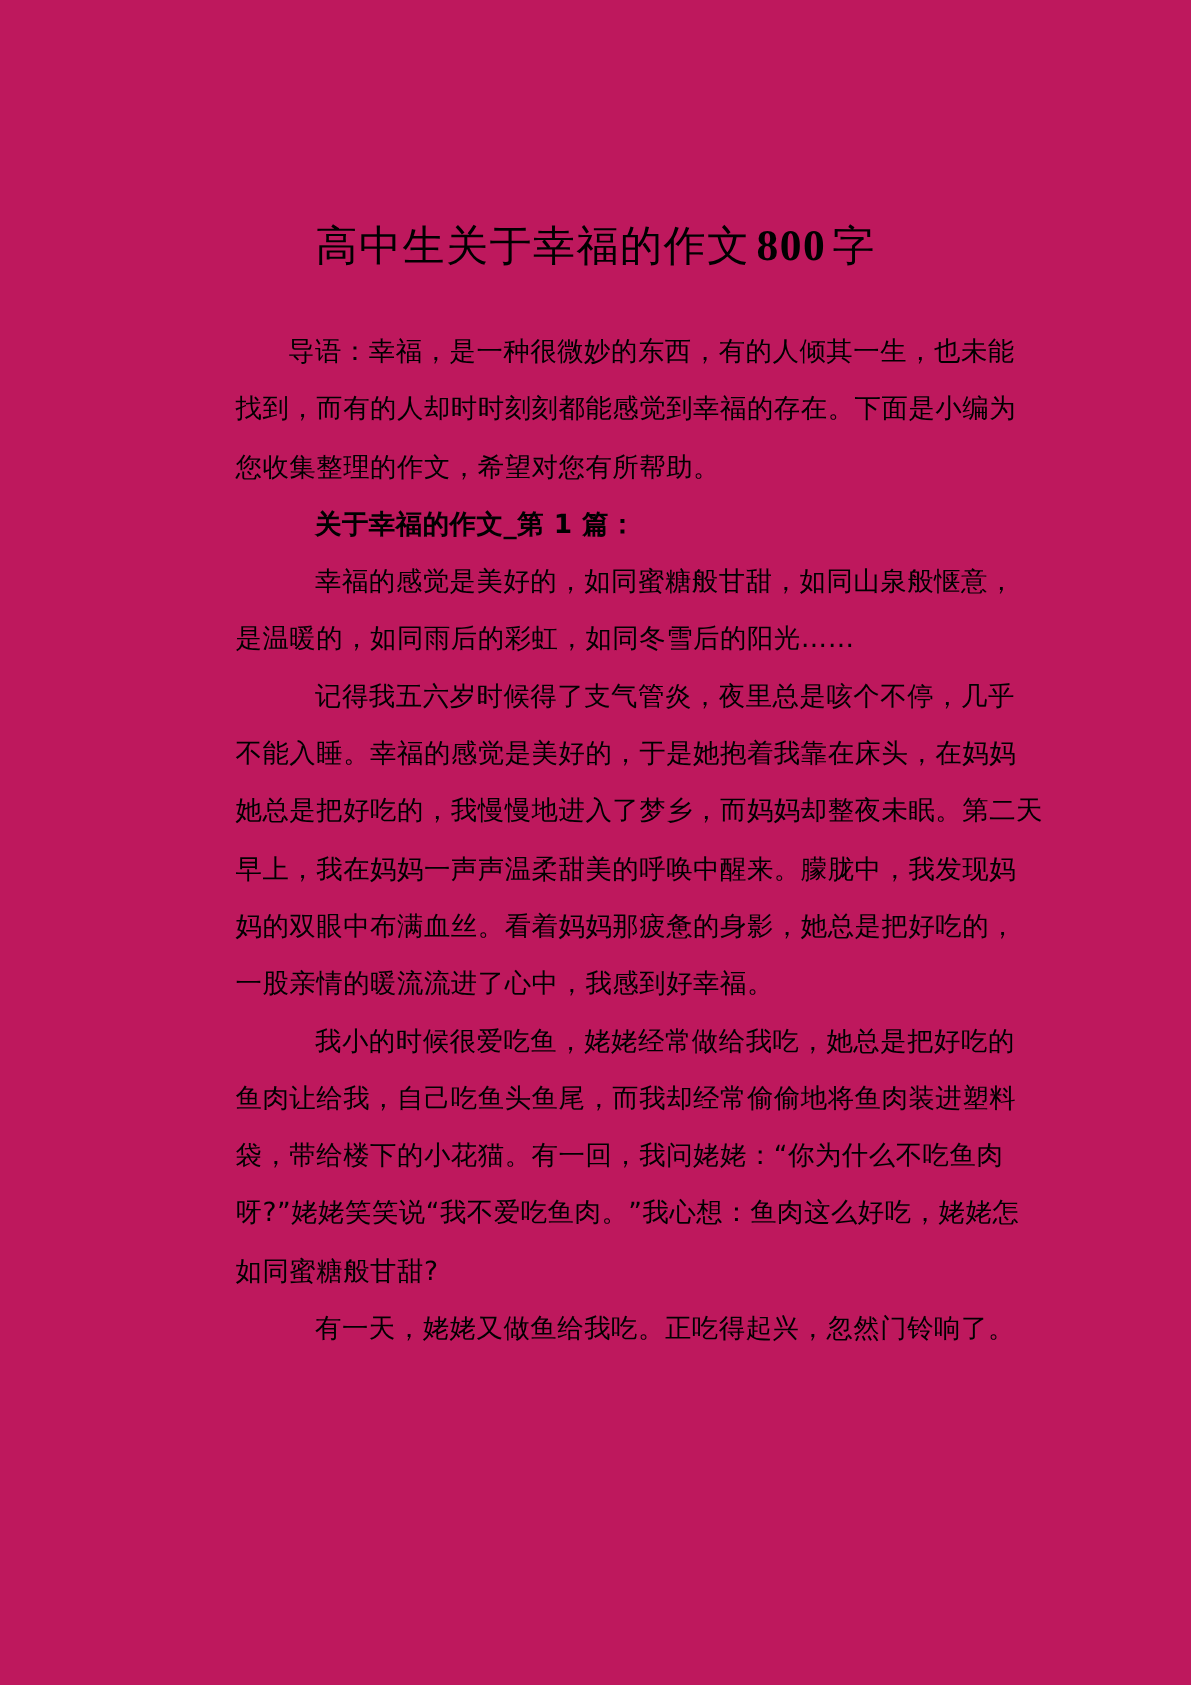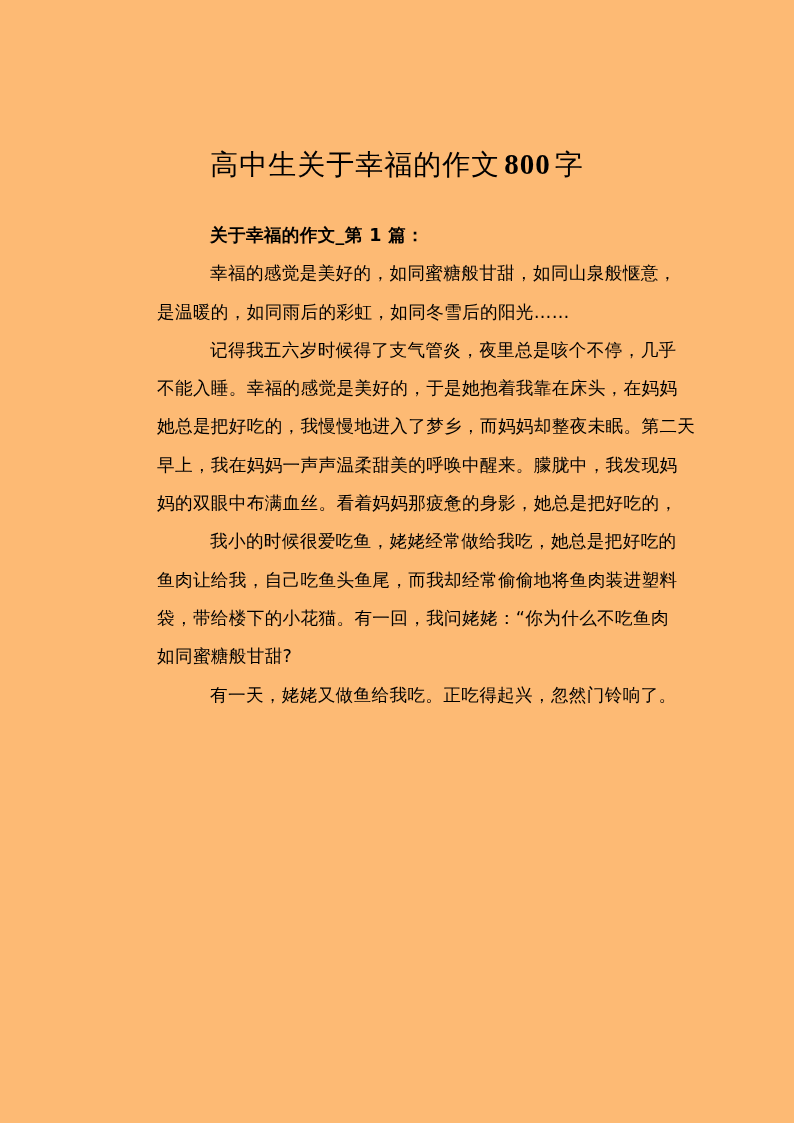--- a/index.html
+++ b/index.html
@@ -13,21 +13,21 @@
       position: relative;
       overflow: hidden;
       color: #000000;
     }
     .page {
       position: absolute;
       left: 0;
       top: 0;
       width: 794px;
       height: 1123px;
-      background: #fdba74;
+      background: #be185d;
     }
     .title {
       position: absolute;
       top: 142px;
       left: 0;
       width: 794px;
       text-align: center;
       font-family: "DejaVu Serif", "Liberation Serif", serif;
       font-size: 28px;
       line-height: 44px;
@@ -66,42 +66,49 @@
 <body>
 
 <div class="page">
 
   <h1 class="title" style="margin:0;font-weight:normal;">
     <span>高中生关于幸福的作文</span><span class="num" style="margin:0 4px;">800</span><span>字</span>
   </h1>
 
   <div class="body">
 
+    <div class="para">
+      <span class="line" style="padding-left:35px;">导语：幸福，是一种很微妙的东西，有的人倾其一生，也未能</span>
+      <span class="line">找到，而有的人却时时刻刻都能感觉到幸福的存在。下面是小编为</span>
+      <span class="line">您收集整理的作文，希望对您有所帮助。</span>
+    </div>
 
     <div class="para">
       <span class="line" style="padding-left:53px;font-weight:bold;">关于幸福的作文_第 1 篇：</span>
     </div>
 
     <div class="para">
       <span class="line" style="padding-left:53px;">幸福的感觉是美好的，如同蜜糖般甘甜，如同山泉般惬意，</span>
       <span class="line">是温暖的，如同雨后的彩虹，如同冬雪后的阳光……</span>
     </div>
 
     <div class="para">
       <span class="line" style="padding-left:53px;">记得我五六岁时候得了支气管炎，夜里总是咳个不停，几乎</span>
       <span class="line">不能入睡。幸福的感觉是美好的，于是她抱着我靠在床头，在妈妈</span>
       <span class="line">她总是把好吃的，我慢慢地进入了梦乡，而妈妈却整夜未眠。第二天</span>
       <span class="line">早上，我在妈妈一声声温柔甜美的呼唤中醒来。朦胧中，我发现妈</span>
       <span class="line">妈的双眼中布满血丝。看着妈妈那疲惫的身影，她总是把好吃的，</span>
+      <span class="line">一股亲情的暖流流进了心中，我感到好幸福。</span>
     </div>
 
     <div class="para">
       <span class="line" style="padding-left:53px;">我小的时候很爱吃鱼，姥姥经常做给我吃，她总是把好吃的</span>
       <span class="line">鱼肉让给我，自己吃鱼头鱼尾，而我却经常偷偷地将鱼肉装进塑料</span>
       <span class="line">袋，带给楼下的小花猫。有一回，我问姥姥：“你为什么不吃鱼肉</span>
+      <span class="line">呀?”姥姥笑笑说“我不爱吃鱼肉。”我心想：鱼肉这么好吃，姥姥怎</span>
       <span class="line">如同蜜糖般甘甜?</span>
     </div>
 
     <div class="para">
       <span class="line" style="padding-left:53px;">有一天，姥姥又做鱼给我吃。正吃得起兴，忽然门铃响了。</span>
     </div>
 
   </div>
 </div>
 

